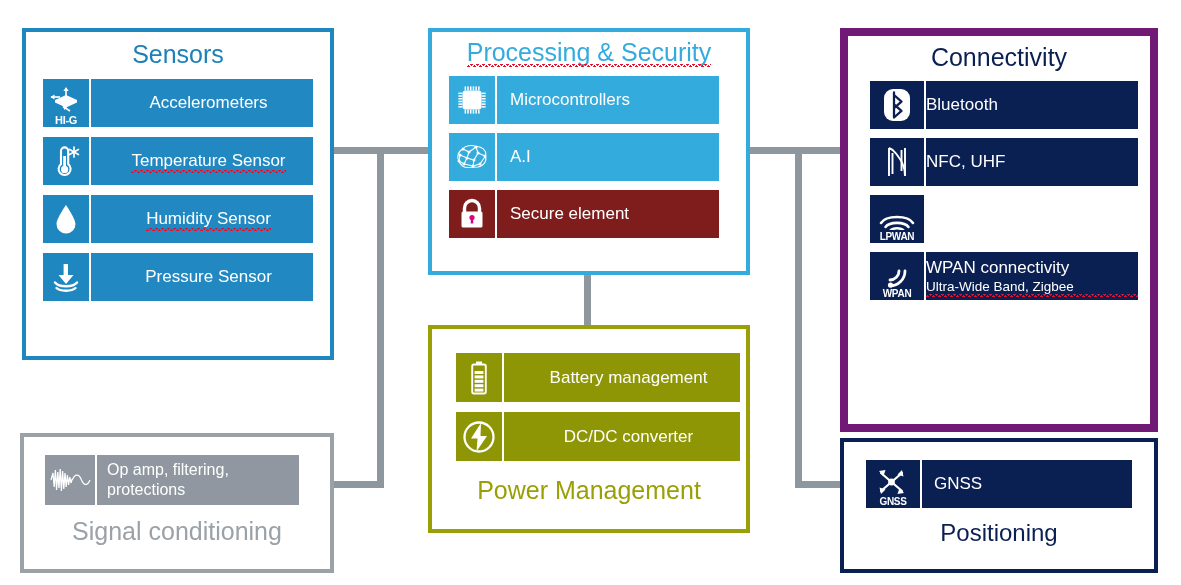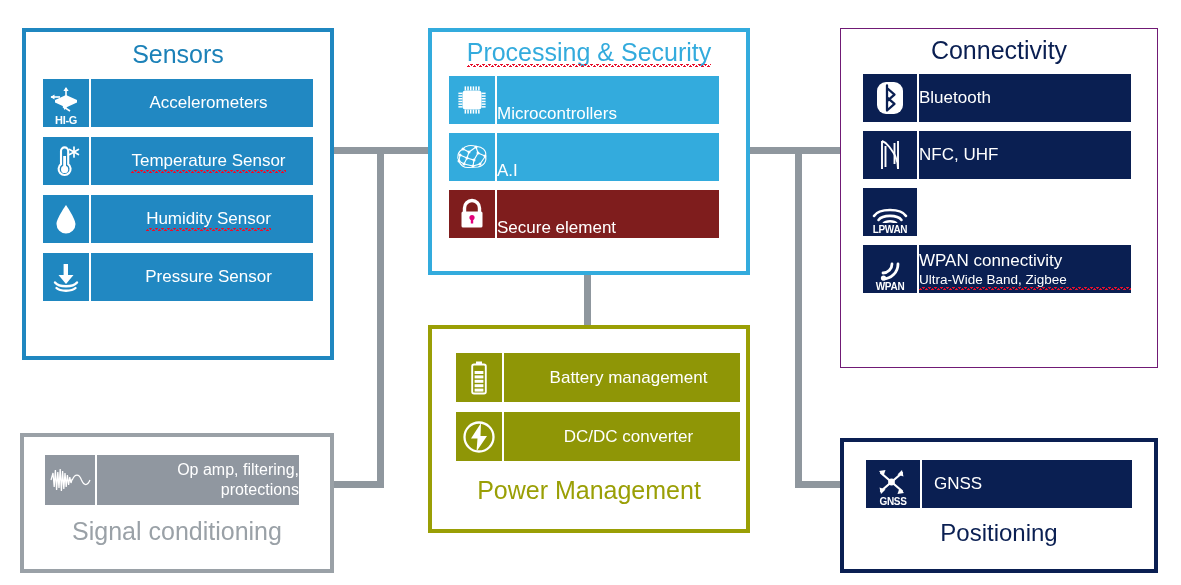--- a/index.html
+++ b/index.html
@@ -63,28 +63,28 @@
 
   
   #processing{
     left:428px;top:28px;width:322px;height:247px;
     border:4px solid #33abdd;
   }
   #processing .panel-title{color:#33abdd;font-size:25px;margin-top:8px;}
   #processing .rows{margin:11px 0 0 17px;width:270px;gap:9px;}
   #processing .row{height:48px;}
   #processing .row .ico{width:46px;}
-  #processing .row .lbl{font-size:17px;border-left:2px solid #ffffff;justify-content:flex-end;}
+  #processing .row .lbl{padding-left:13px;font-size:17px;border-left:2px solid #ffffff;}
   #processing .blue .ico,#processing .blue .lbl{background:#33abdd;}
   #processing .pink .ico,#processing .pink .lbl{background:#7f1d1d;}
 
   
   #connectivity{
-    left:840px;top:28px;width:318px;height:340px;
-    border:1px solid #701a75;
+    left:840px;top:28px;width:318px;height:404px;
+    border:8px solid #701a75;
   }
   #connectivity .panel-title{color:#0a1f52;font-size:25px;margin-top:9px;}
   #connectivity .rows{margin:11px 0 0 22px;width:268px;gap:9px;}
   #connectivity .row{height:48px;}
   #connectivity .row .ico{width:54px;background:#0a1f52;}
   #connectivity .row .lbl{background:#0a1f52;font-size:17px;
                           border-left:2px solid #ffffff;}
   #connectivity .two .l1{font-size:17px;line-height:20px;}
   #connectivity .two .l2{font-size:13.5px;line-height:17px;}
 
@@ -102,21 +102,21 @@
 
   
   #signal{
     left:20px;top:433px;width:314px;height:140px;
     border:4px solid #9aa1a7;
   }
   #signal .rows{margin:18px 0 0 21px;width:254px;}
   #signal .row{height:50px;}
   #signal .row .ico{width:50px;background:#9097a0;}
   #signal .row .lbl{background:#9097a0;padding-left:10px;
-                    border-left:2px solid #ffffff;text-align:right;}
+                    border-left:2px solid #ffffff;}
   #signal .lbl .l1,#signal .lbl .l2{font-size:16px;line-height:20px;}
   #signal .panel-title{color:#9aa1a7;font-size:25px;margin-top:14px;}
 
   
   #positioning{
     left:840px;top:438px;width:318px;height:135px;
     border:4px solid #0a1f52;
   }
   #positioning .rows{margin:18px 0 0 22px;width:266px;}
   #positioning .row{height:48px;}

